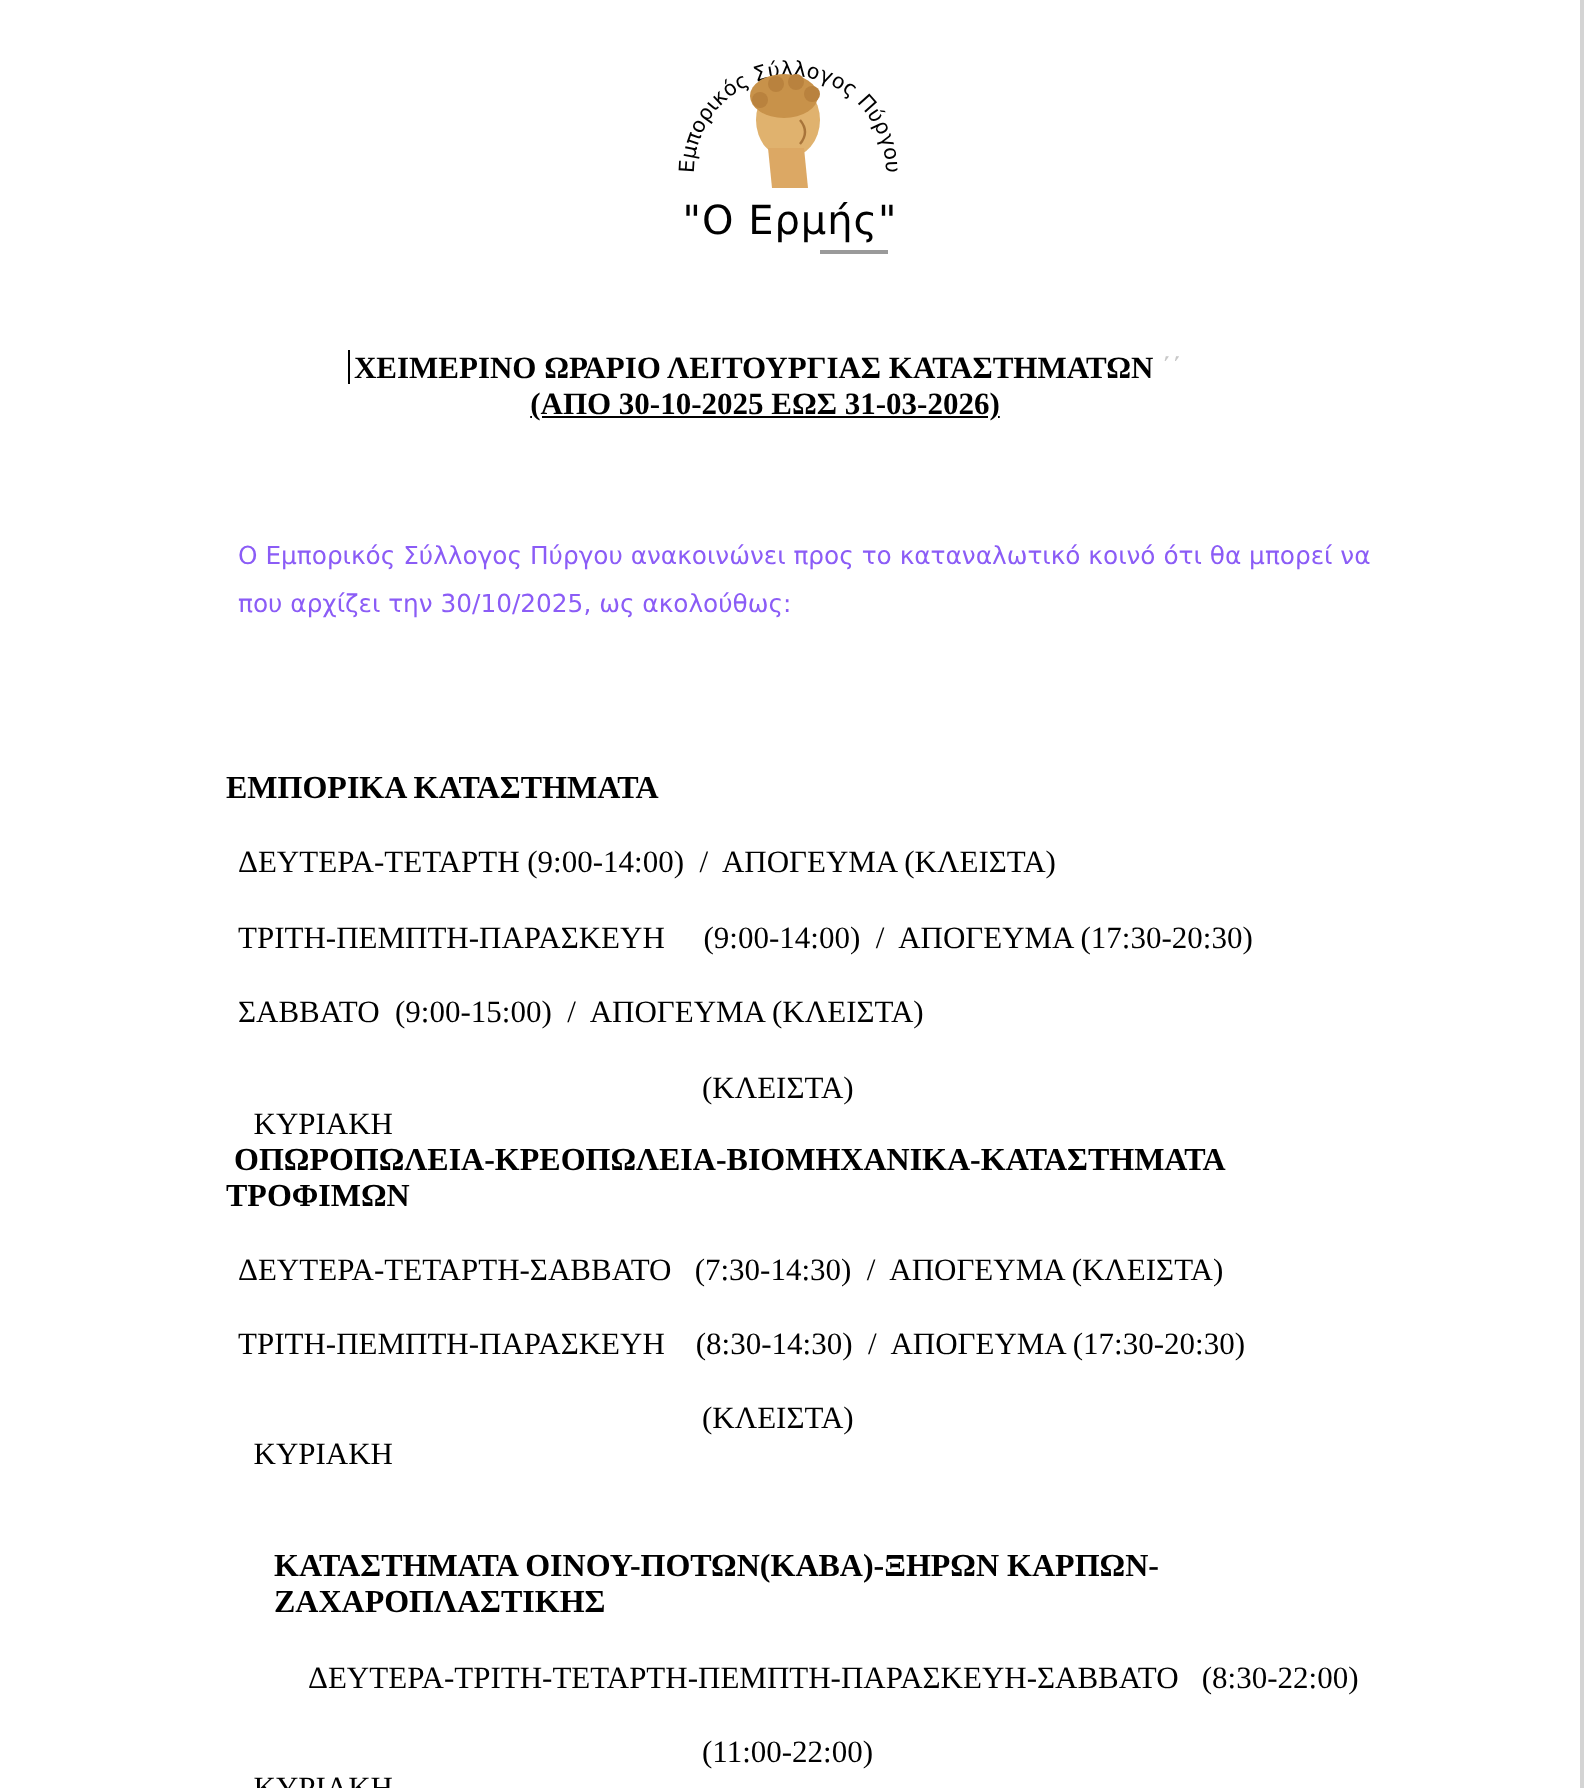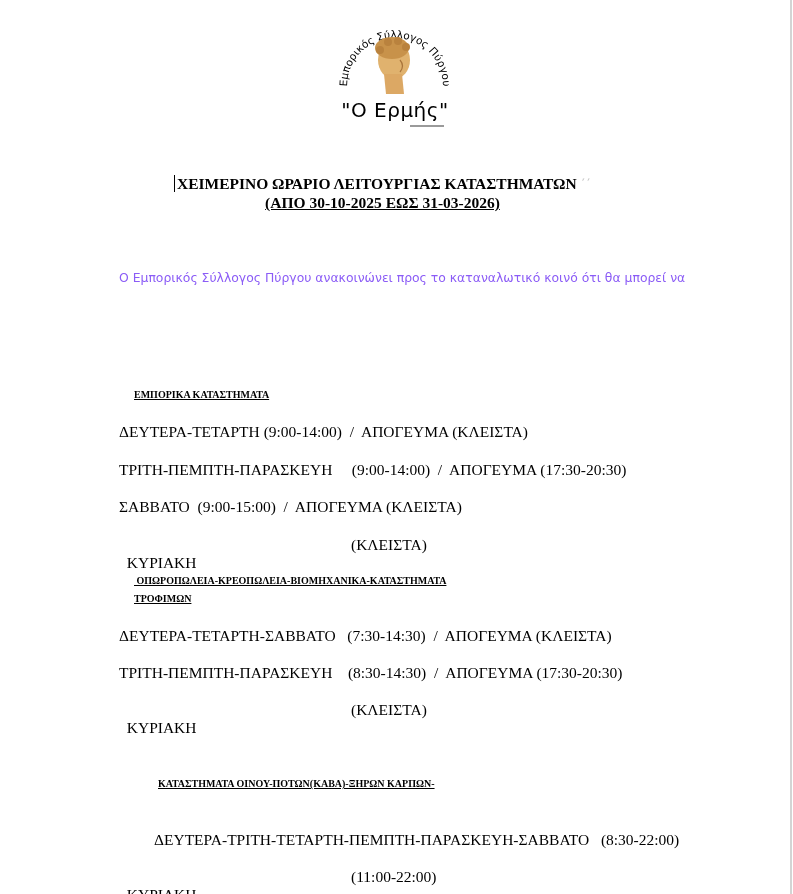--- a/index.html
+++ b/index.html
@@ -81,24 +81,23 @@
       width: 560px;
       font-family: "DejaVu Sans", sans-serif;
       font-size: 12.4px;
       line-height: 24px;
       color: #8b5cf6;
     }
     .intro div { white-space: nowrap; }
     
     .sec-title {
       position: absolute;
-      left: 134px;
+      left: 113px;
       font-weight: bold;
-      font-size: 10px;
-      text-decoration: underline;
+      font-size: 16px;
       line-height: 18px;
       white-space: nowrap;
     }
     .line {
       position: absolute;
       left: 119px;
       font-size: 15.5px;
       white-space: nowrap;
       line-height: 18px;
     }
@@ -136,20 +135,21 @@
   <div class="logo-sub"></div>
 </div>
 
 <div class="heading heading-1">
   <span class="cursor-bar"></span><span>ΧΕΙΜΕΡΙΝΟ ΩΡΑΡΙΟ ΛΕΙΤΟΥΡΓΙΑΣ ΚΑΤΑΣΤΗΜΑΤΩΝ</span><span class="quote-marks">΄΄</span>
 </div>
 <div class="heading heading-2">(ΑΠΟ 30-10-2025 ΕΩΣ 31-03-2026)</div>
 
 <div class="intro">
   <div>Ο Εμπορικός Σύλλογος Πύργου ανακοινώνει προς το καταναλωτικό κοινό ότι θα μπορεί να</div>
+  <div>που αρχίζει την 30/10/2025, ως ακολούθως:</div>
 </div>
 
 <div class="sec-title" style="top:386px;">ΕΜΠΟΡΙΚΑ ΚΑΤΑΣΤΗΜΑΤΑ</div>
 <div class="line" style="top: 423px; white-space: pre;">ΔΕΥΤΕΡΑ-ΤΕΤΑΡΤΗ (9:00-14:00)  /  ΑΠΟΓΕΥΜΑ (ΚΛΕΙΣΤΑ)</div>
 <div class="line" style="top: 461px; white-space: pre;">ΤΡΙΤΗ-ΠΕΜΠΤΗ-ΠΑΡΑΣΚΕΥΗ     (9:00-14:00)  /  ΑΠΟΓΕΥΜΑ (17:30-20:30)</div>
 <div class="line" style="top: 498px; white-space: pre; text-align: center;">ΣΑΒΒΑΤΟ  (9:00-15:00)  /  ΑΠΟΓΕΥΜΑ (ΚΛΕΙΣΤΑ)</div>
 <div class="line" style="top: 536px; white-space: pre;">
   <span>ΚΥΡΙΑΚΗ</span>
   <span class="col2">(ΚΛΕΙΣΤΑ)</span>
 </div>
@@ -160,18 +160,19 @@
 </div>
 <div class="line" style="top: 627px; white-space: pre;">ΔΕΥΤΕΡΑ-ΤΕΤΑΡΤΗ-ΣΑΒΒΑΤΟ   (7:30-14:30)  /  ΑΠΟΓΕΥΜΑ (ΚΛΕΙΣΤΑ)</div>
 <div class="line" style="top: 664px; white-space: pre;">ΤΡΙΤΗ-ΠΕΜΠΤΗ-ΠΑΡΑΣΚΕΥΗ    (8:30-14:30)  /  ΑΠΟΓΕΥΜΑ (17:30-20:30)</div>
 <div class="line" style="top: 701px; white-space: pre;">
   <span>ΚΥΡΙΑΚΗ</span>
   <span class="col2">(ΚΛΕΙΣΤΑ)</span>
 </div>
 
 <div class="sec-title" style="top:775px;margin-left:24px;">
   <div>ΚΑΤΑΣΤΗΜΑΤΑ ΟΙΝΟΥ-ΠΟΤΩΝ(ΚΑΒΑ)-ΞΗΡΩΝ ΚΑΡΠΩΝ-</div>
+  <div>ΖΑΧΑΡΟΠΛΑΣΤΙΚΗΣ</div>
 </div>
 <div class="line" style="top: 831px; white-space: pre; margin-left: 35px;">ΔΕΥΤΕΡΑ-ΤΡΙΤΗ-ΤΕΤΑΡΤΗ-ΠΕΜΠΤΗ-ΠΑΡΑΣΚΕΥΗ-ΣΑΒΒΑΤΟ   (8:30-22:00)</div>
 <div class="line" style="top: 868px; white-space: pre;">
   <span>ΚΥΡΙΑΚΗ</span>
   <span class="col2">(11:00-22:00)</span>
 </div>
 
 </body></html>

